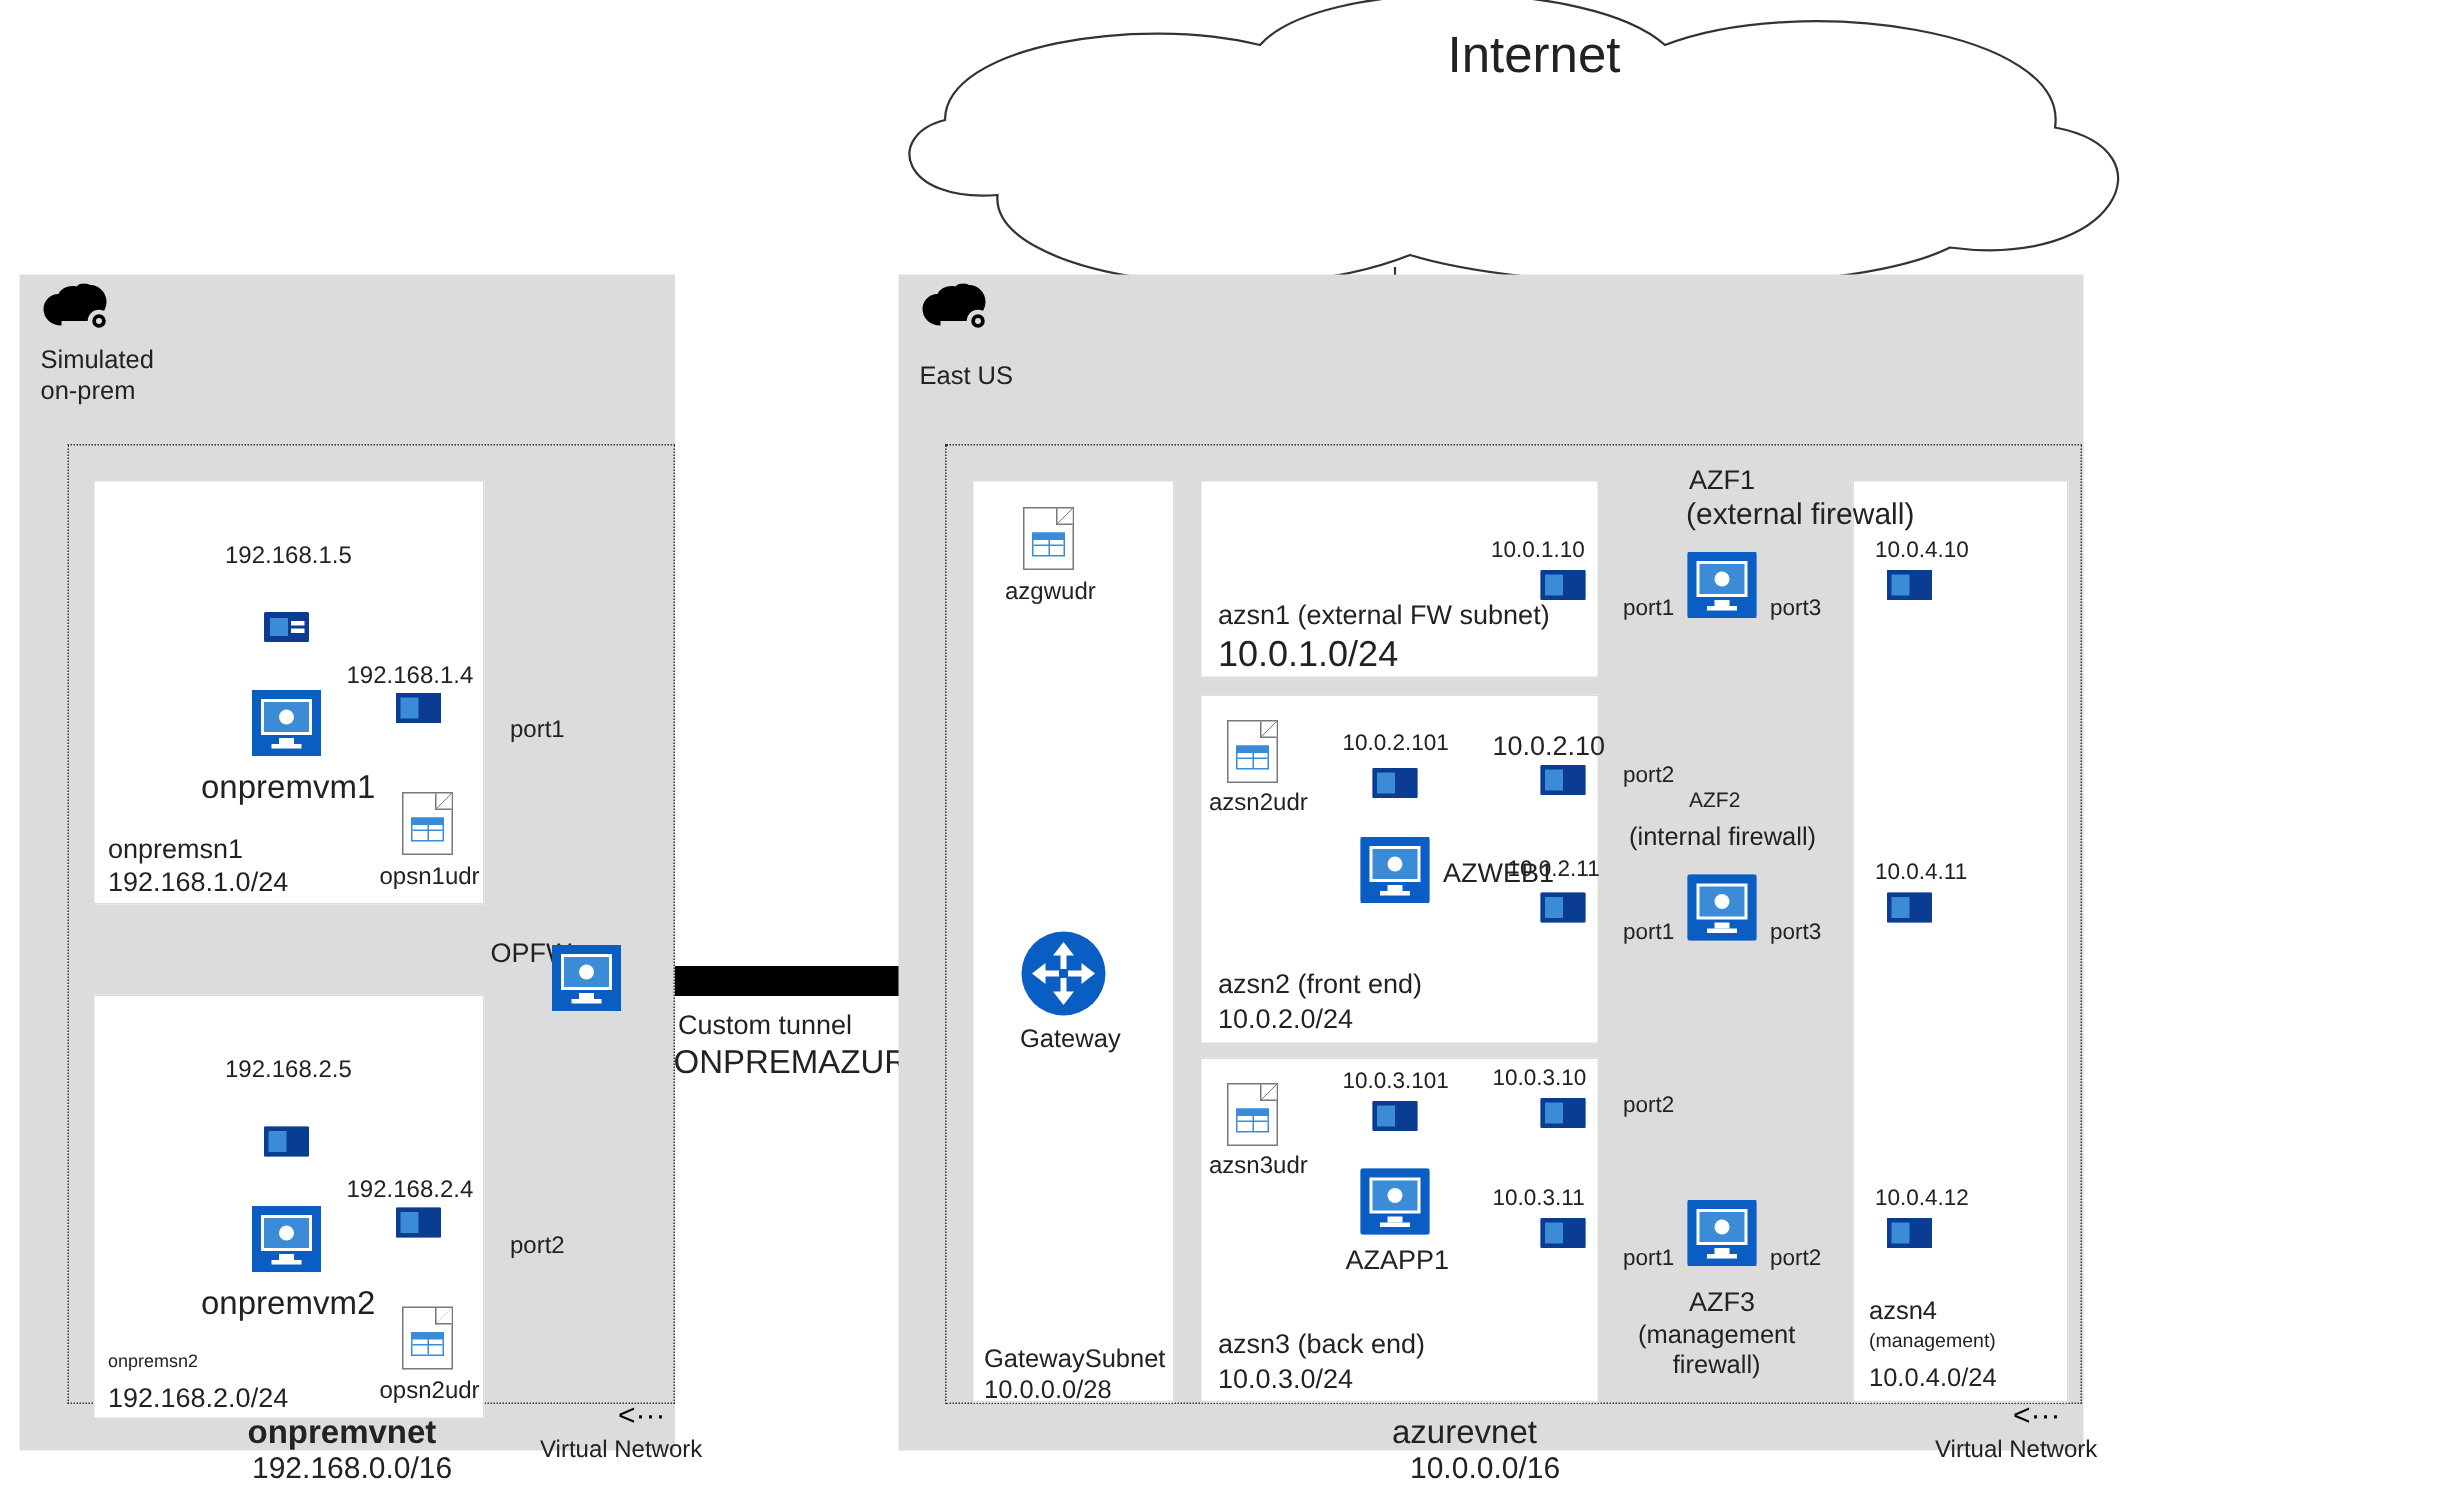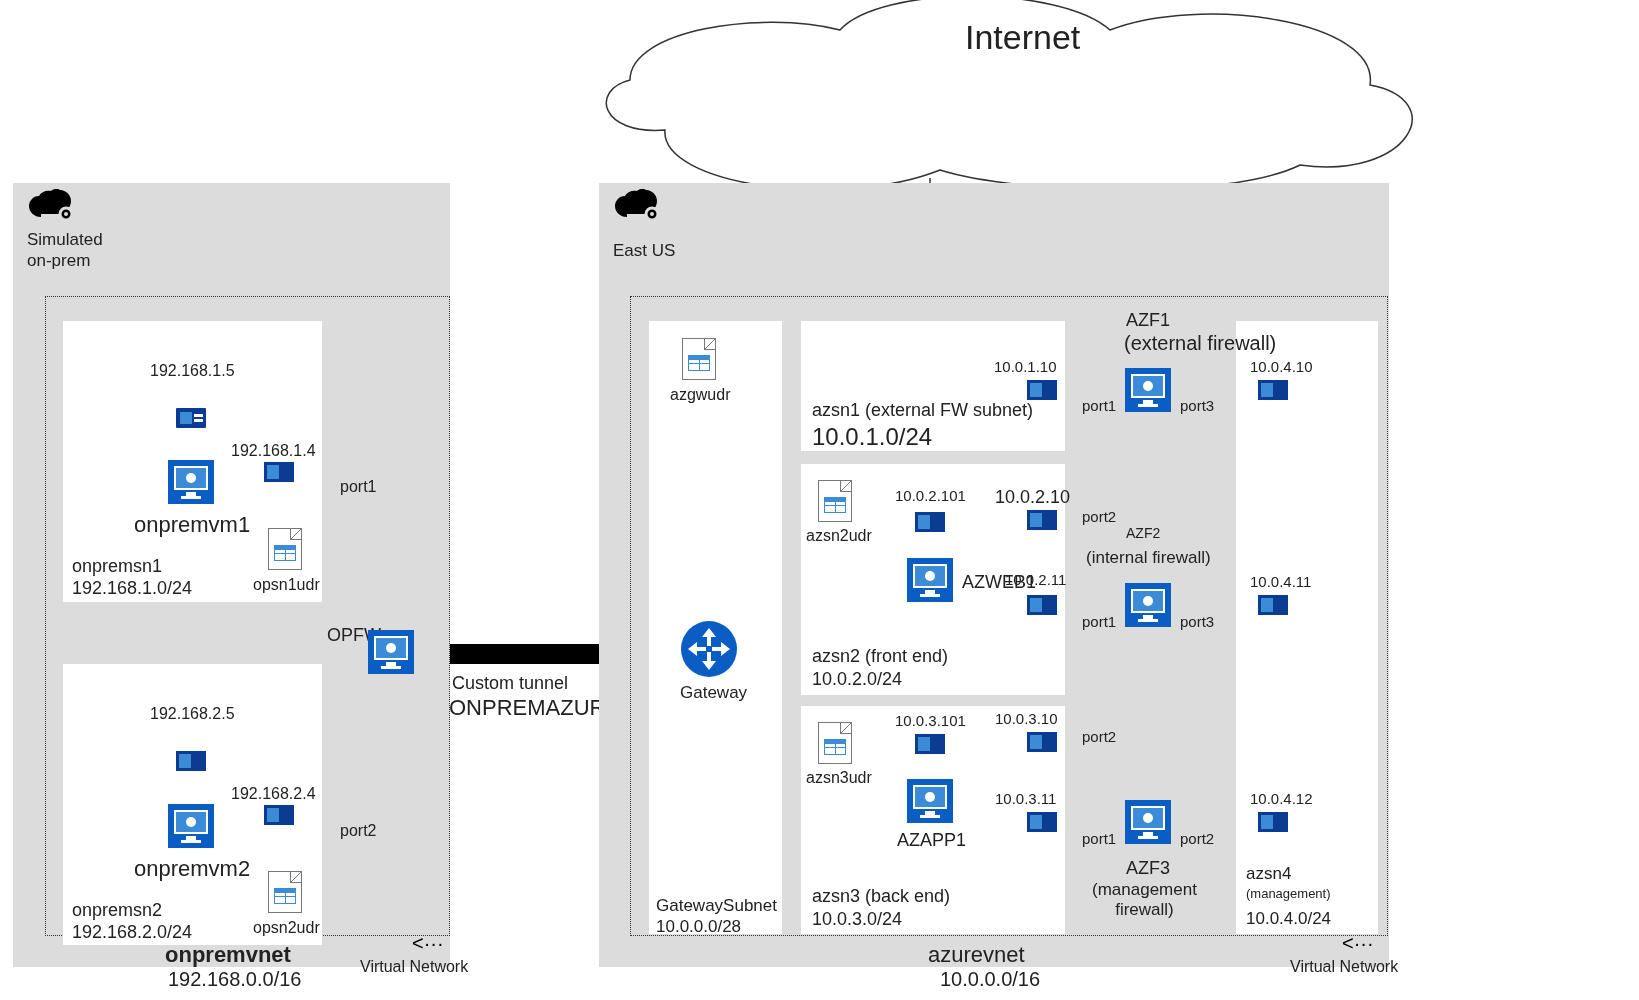--- a/index.html
+++ b/index.html
@@ -205,21 +205,21 @@
   <svg viewBox="0 0 46 44">
         <rect width="46" height="44" fill="#0a5dc2"></rect>
         <rect x="6" y="6" width="34" height="24" fill="#fff"></rect>
         <rect x="8" y="8" width="30" height="20" fill="#3b8bd6"></rect>
         <circle cx="23" cy="18" r="5" fill="#fff"></circle>
         <rect x="18" y="32" width="10" height="4" fill="#fff"></rect>
         <rect x="13" y="36" width="20" height="3" fill="#fff"></rect>
       </svg>
 </div>
 <div class="text" style="left:134px; top:856px; font-size:22px;">onpremvm2</div>
-<div class="text" style="left:72px; top:900px; font-size:18px;">onpremsn2</div>
+<div class="text" style="left:72px; top:900px; font-size:12px;">onpremsn2</div>
 <div class="text" style="left:72px; top:922px; font-size:18px;">192.168.2.0/24</div>
 <div class="text" style="left:231px; top:785px; font-size:16px;">192.168.2.4</div>
 <div class="nic-icon" style="left:264px; top:805px;">
       <svg viewBox="0 0 30 20">
         <rect width="30" height="20" fill="#0a3d91"></rect>
         <rect x="3" y="3" width="12" height="14" fill="#3b8bd6"></rect>
       </svg>
     </div>
 <div class="table-icon" style="left:268px; top:871px;">
       <div class="hdr"></div>

